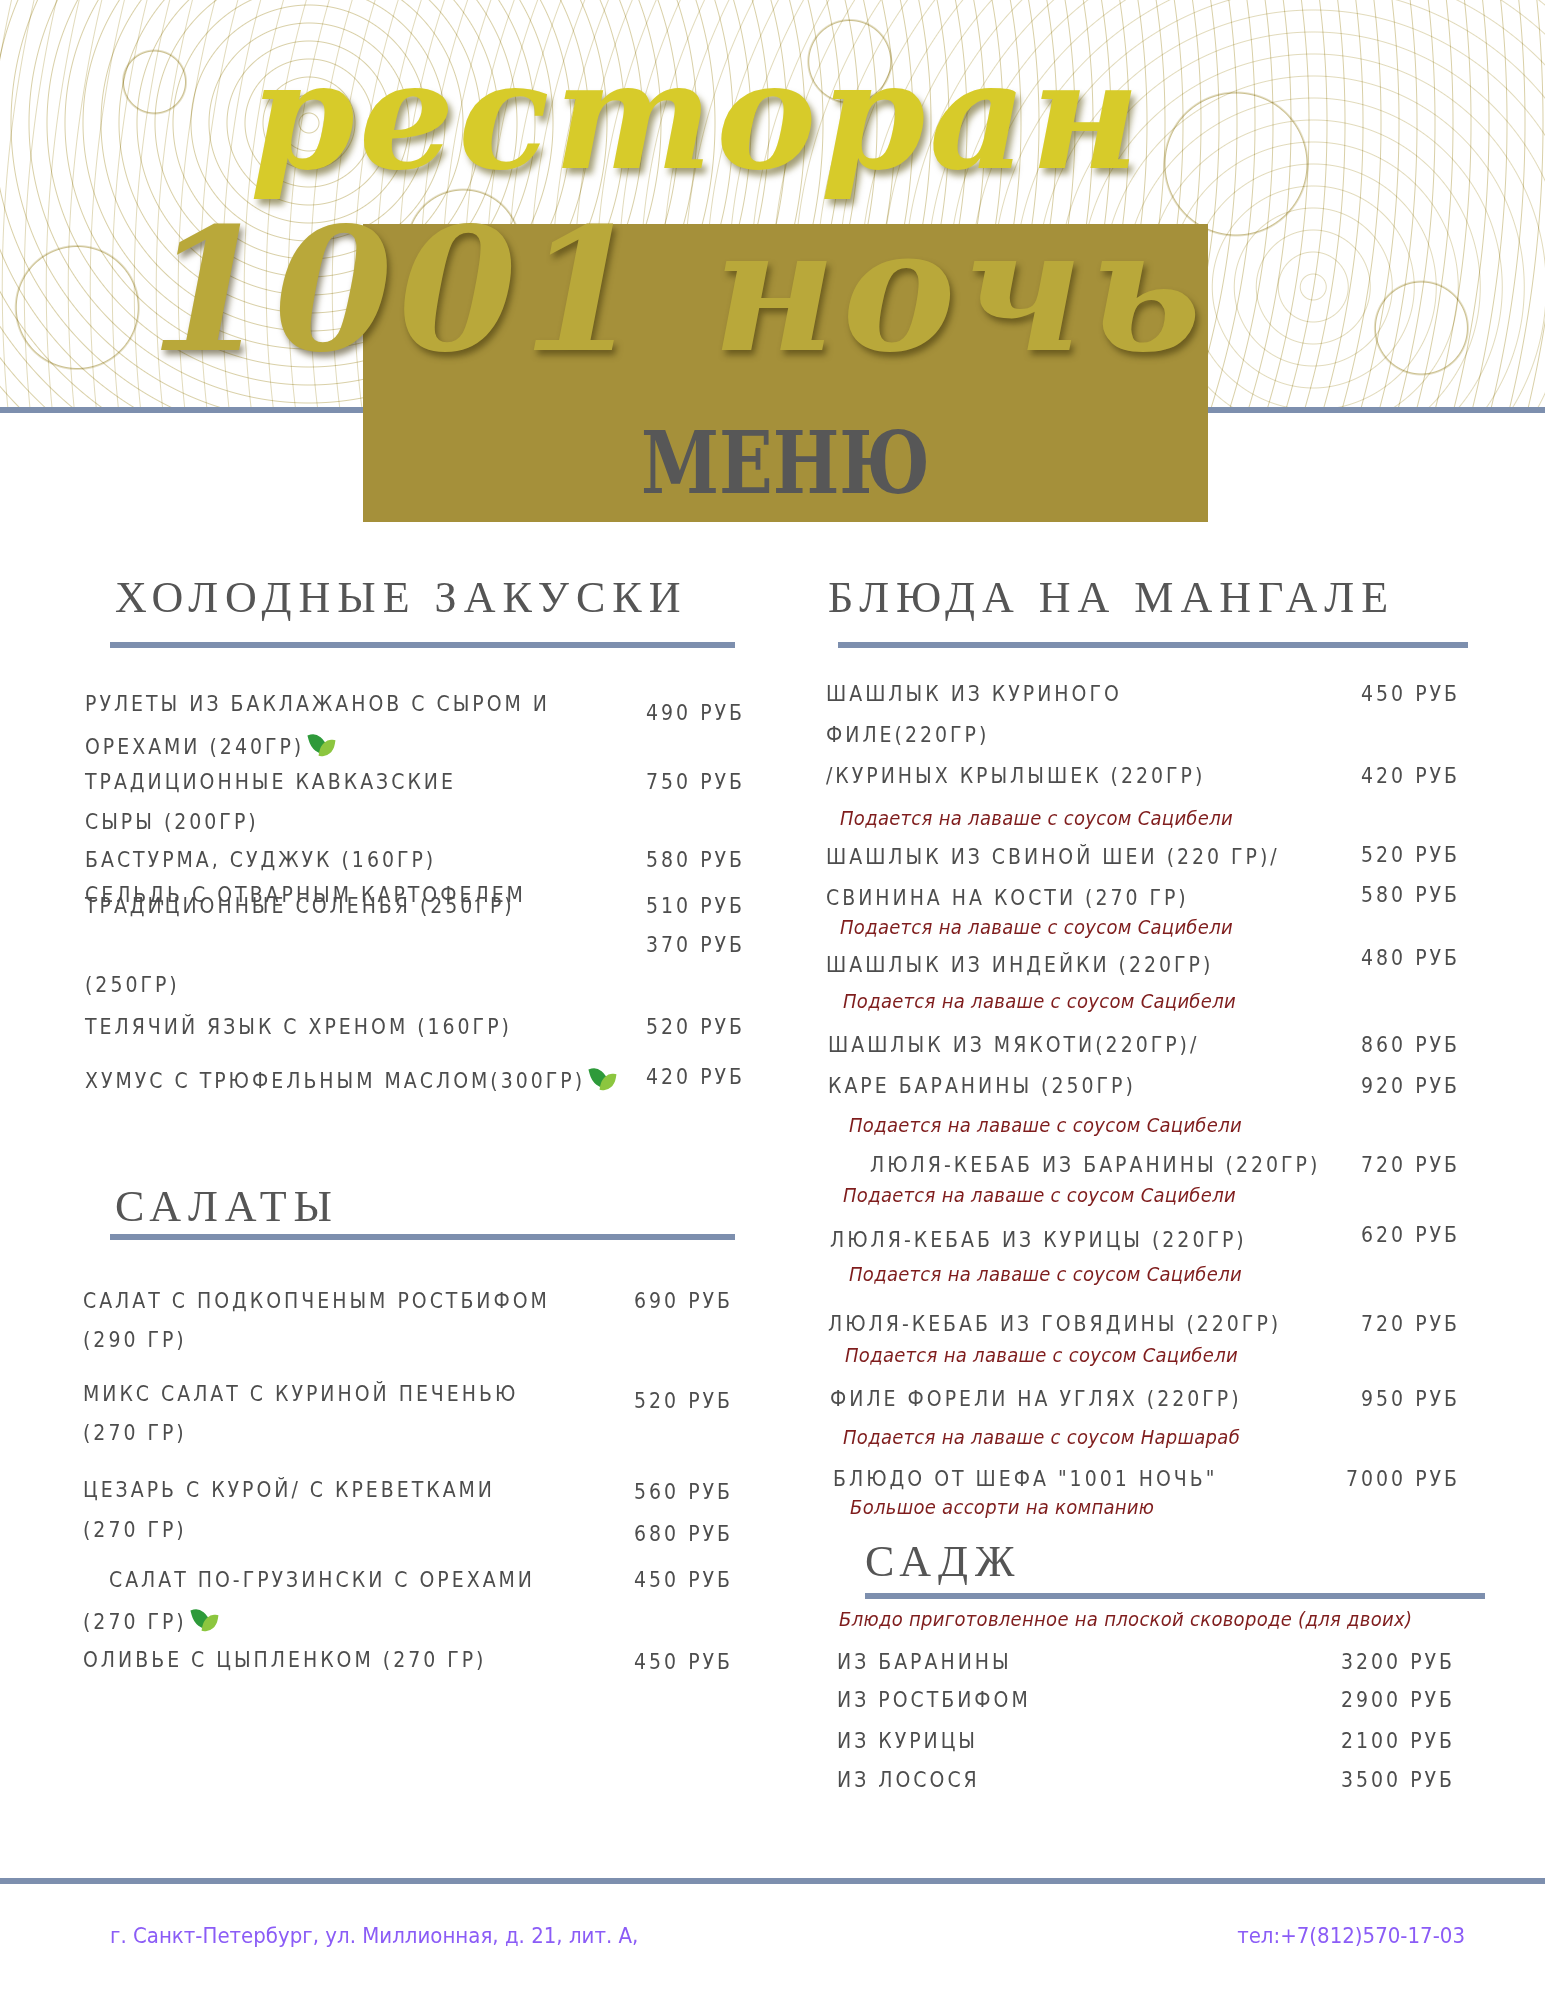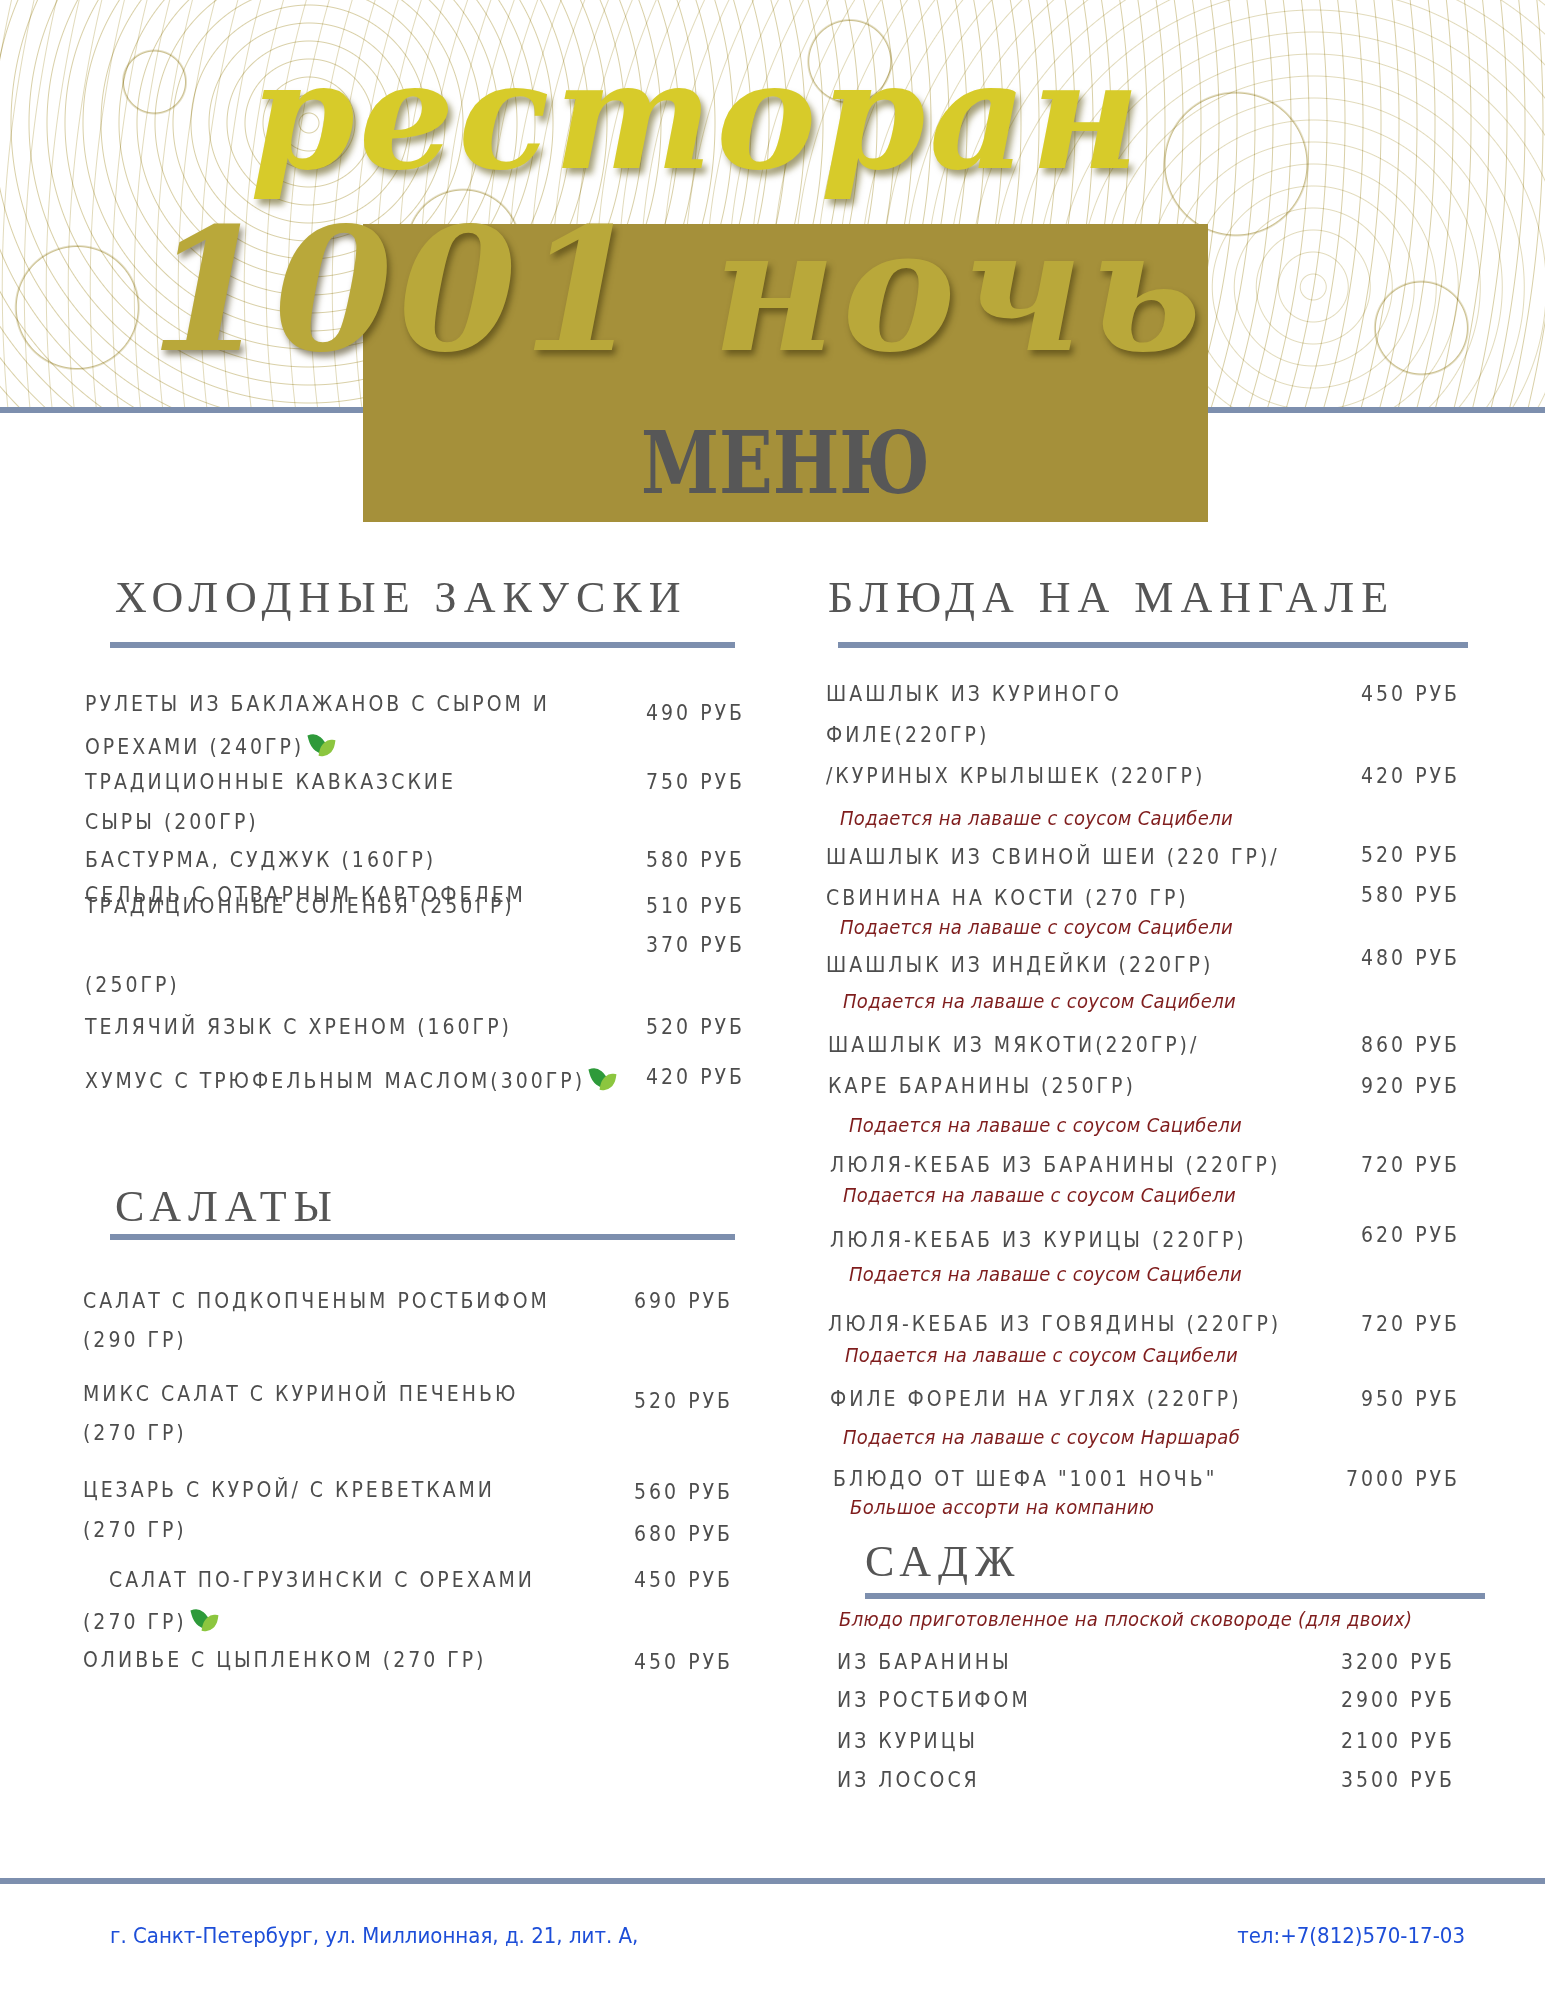--- a/index.html
+++ b/index.html
@@ -67,21 +67,21 @@
   .leaf::before {
     content: ""; position: absolute; left: 0; top: 0; width: 16px; height: 22px;
     background: #2e9a3a; border-radius: 0 80% 0 80%; transform: rotate(-15deg);
   }
   .leaf::after {
     content: ""; position: absolute; left: 10px; top: 6px; width: 14px; height: 18px;
     background: #8cc63f; border-radius: 80% 0 80% 0; transform: rotate(10deg);
   }
 
   .footer-rule { position: absolute; left: 0; top: 1878px; width: 1545px; height: 6px; background: #7d8fae; }
-  .footer-text { position: absolute; top: 1925px; font-size: 22px; color: #1d4ed8; line-height: 1; }
+  .footer-text { position: absolute; top: 1925px; font-size: 22px; color: #8b5cf6; line-height: 1; }
 </style>
 </head>
 <body>
 
 <div class="header-bg"></div>
 <div class="header-rule"></div>
 <div class="title-top">ресторан</div>
 <div class="menu-banner"></div>
 <div class="title-bottom">1001 ночь</div>
 <div class="menu-word">МЕНЮ</div>
@@ -158,21 +158,21 @@
 <div class="item-price" style="right:85px;top:948px;">480 РУБ</div>
 <div class="item-note" style="left:826px;top:991px;">Подается на лаваше с соусом Сацибели</div>
 
 <div class="item-name" style="left:828px;top:1035px;">ШАШЛЫК ИЗ МЯКОТИ(220ГР)/</div>
 <div class="item-price" style="right:85px;top:1035px;">860 РУБ</div>
 
 <div class="item-name" style="left:828px;top:1076px;">КАРЕ БАРАНИНЫ (250ГР)</div>
 <div class="item-price" style="right:85px;top:1076px;">920 РУБ</div>
 <div class="item-note" style="left:832px;top:1115px;">Подается на лаваше с соусом Сацибели</div>
 
-<div class="item-name" style="left:830px;top:1155px;text-align:center;">ЛЮЛЯ-КЕБАБ ИЗ БАРАНИНЫ (220ГР)</div>
+<div class="item-name" style="left:870px;top:1155px;text-align:center;">ЛЮЛЯ-КЕБАБ ИЗ БАРАНИНЫ (220ГР)</div>
 <div class="item-price" style="right:85px;top:1155px;">720 РУБ</div>
 <div class="item-note" style="left:826px;top:1185px;">Подается на лаваше с соусом Сацибели</div>
 
 <div class="item-name" style="left:830px;top:1230px;">ЛЮЛЯ-КЕБАБ ИЗ КУРИЦЫ (220ГР)</div>
 <div class="item-price" style="right:85px;top:1225px;">620 РУБ</div>
 <div class="item-note" style="left:832px;top:1264px;">Подается на лаваше с соусом Сацибели</div>
 
 <div class="item-name" style="left:828px;top:1314px;">ЛЮЛЯ-КЕБАБ ИЗ ГОВЯДИНЫ (220ГР)</div>
 <div class="item-price" style="right:85px;top:1314px;">720 РУБ</div>
 <div class="item-note" style="left:828px;top:1345px;">Подается на лаваше с соусом Сацибели</div>

